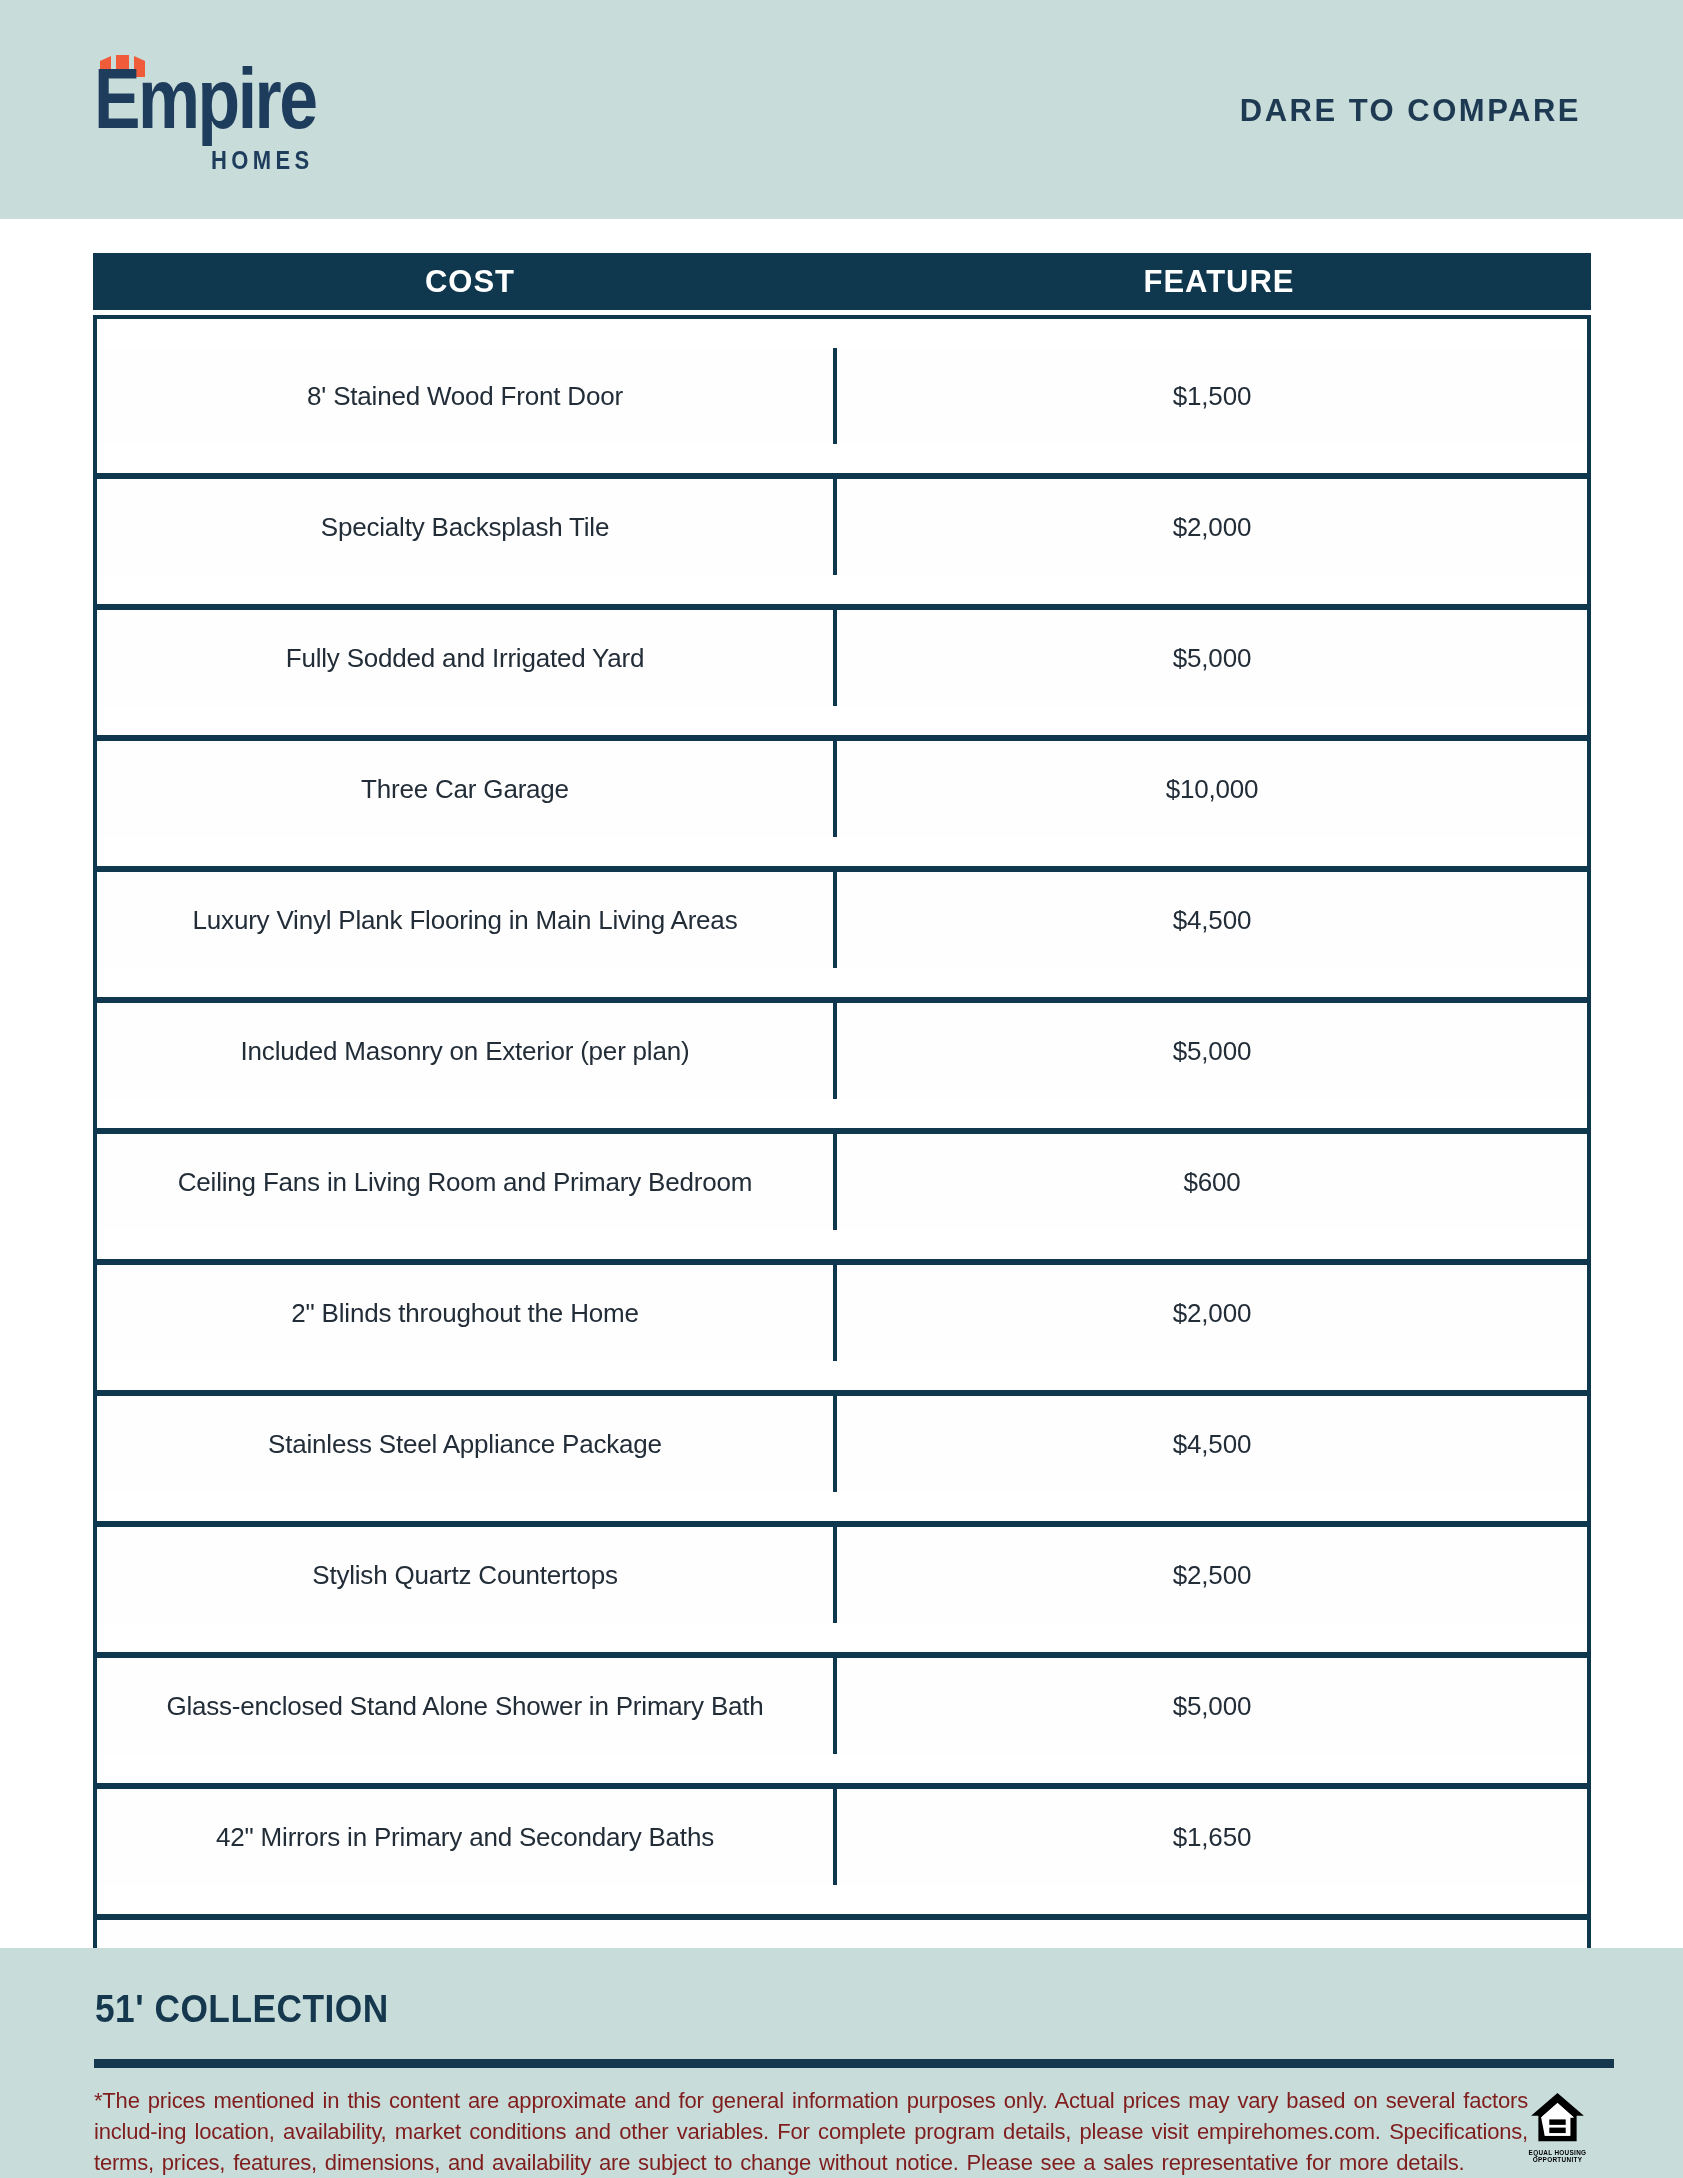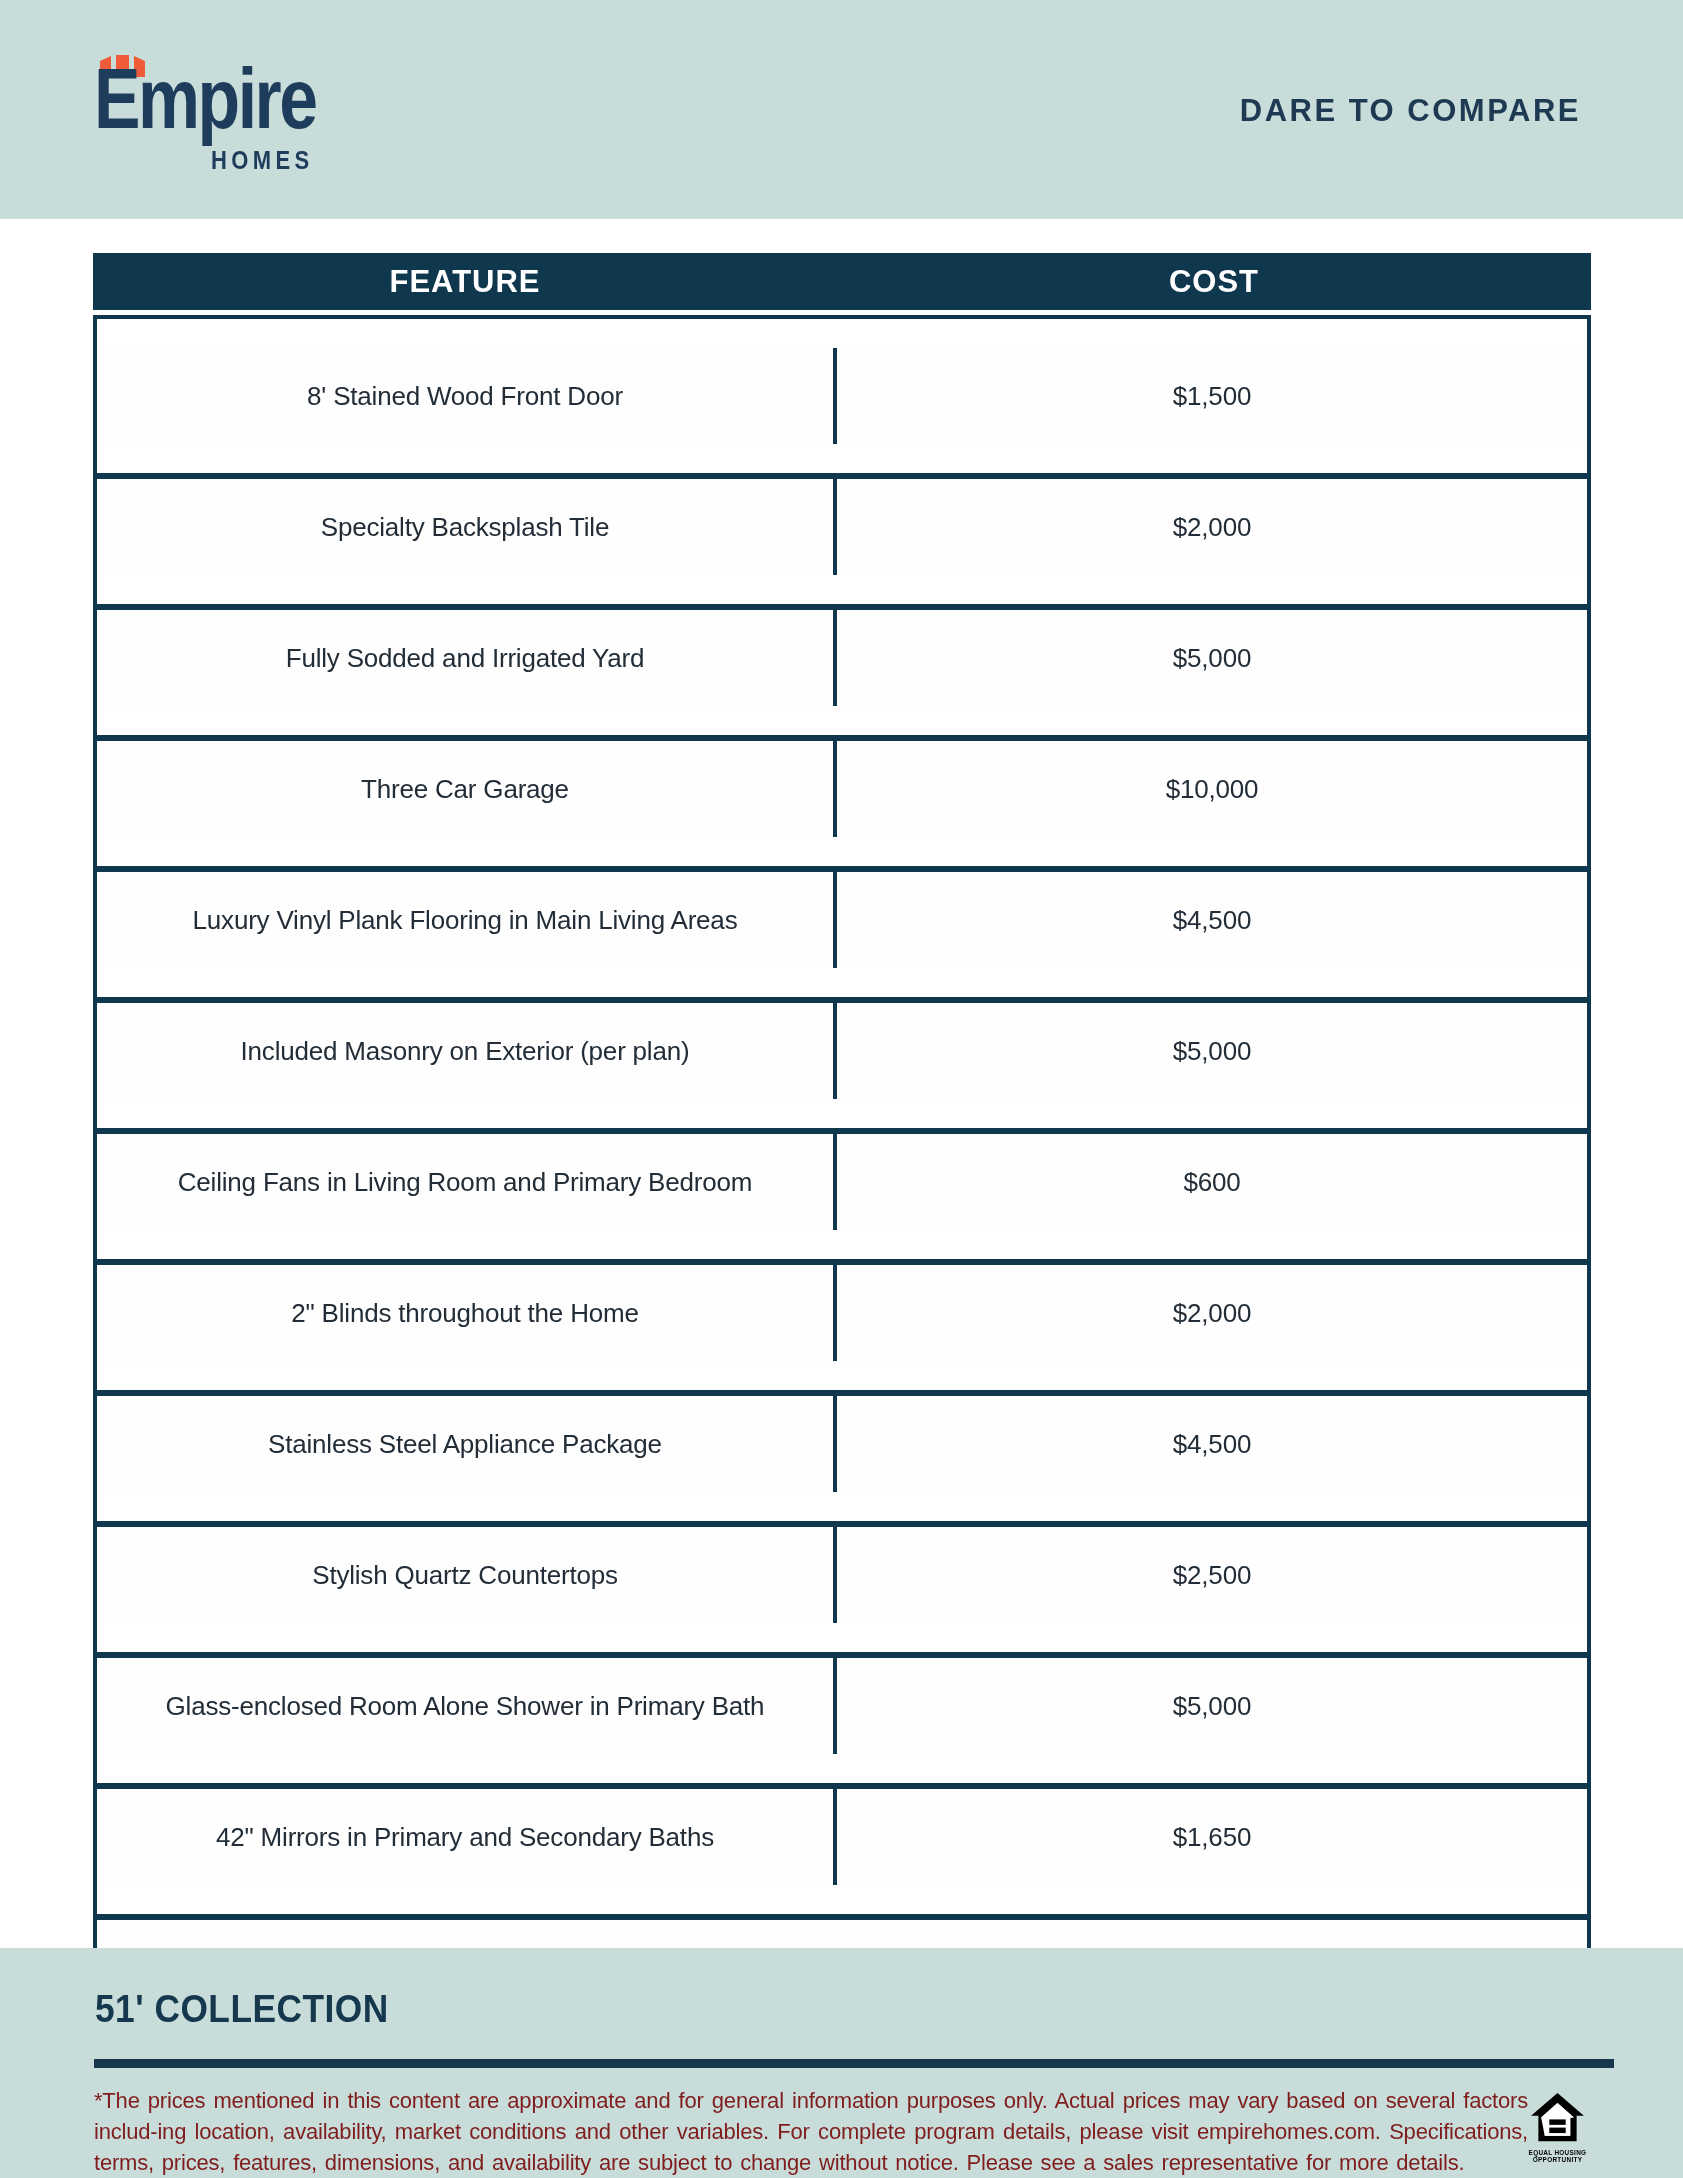--- a/index.html
+++ b/index.html
@@ -151,22 +151,22 @@
         <polygon points="34,23 34,2 45,7 45,23" fill="#f05b3a"></polygon>
       </svg>
       <div class="brand-word">Empire</div>
       <div class="brand-sub">HOMES</div>
     </div>
     <div class="tagline">DARE TO COMPARE</div>
   </div>
 
   <div class="price-table">
     <div class="thead">
+      <div class="th th-cost">COST</div>
       <div class="th th-feature">FEATURE</div>
-      <div class="th th-cost">COST</div>
     </div>
     <div class="thead-gap"></div>
     <div class="tbody">
   <div class="row">
     <div class="cell cell-feature">8' Stained Wood Front Door</div>
     <div class="cell cell-cost">$1,500</div>
   </div>
 
   <div class="row">
     <div class="cell cell-feature">Specialty Backsplash Tile</div>
@@ -207,21 +207,21 @@
     <div class="cell cell-feature">Stainless Steel Appliance Package</div>
     <div class="cell cell-cost">$4,500</div>
   </div>
 
   <div class="row">
     <div class="cell cell-feature">Stylish Quartz Countertops</div>
     <div class="cell cell-cost">$2,500</div>
   </div>
 
   <div class="row">
-    <div class="cell cell-feature">Glass-enclosed Room Alone Shower in Primary Bath</div>
+    <div class="cell cell-feature">Glass-enclosed Stand Alone Shower in Primary Bath</div>
     <div class="cell cell-cost">$5,000</div>
   </div>
 
   <div class="row">
     <div class="cell cell-feature">42" Mirrors in Primary and Secondary Baths</div>
     <div class="cell cell-cost">$1,650</div>
   </div>
 
   <div class="row">
     <div class="cell cell-cost">$1,000</div>

